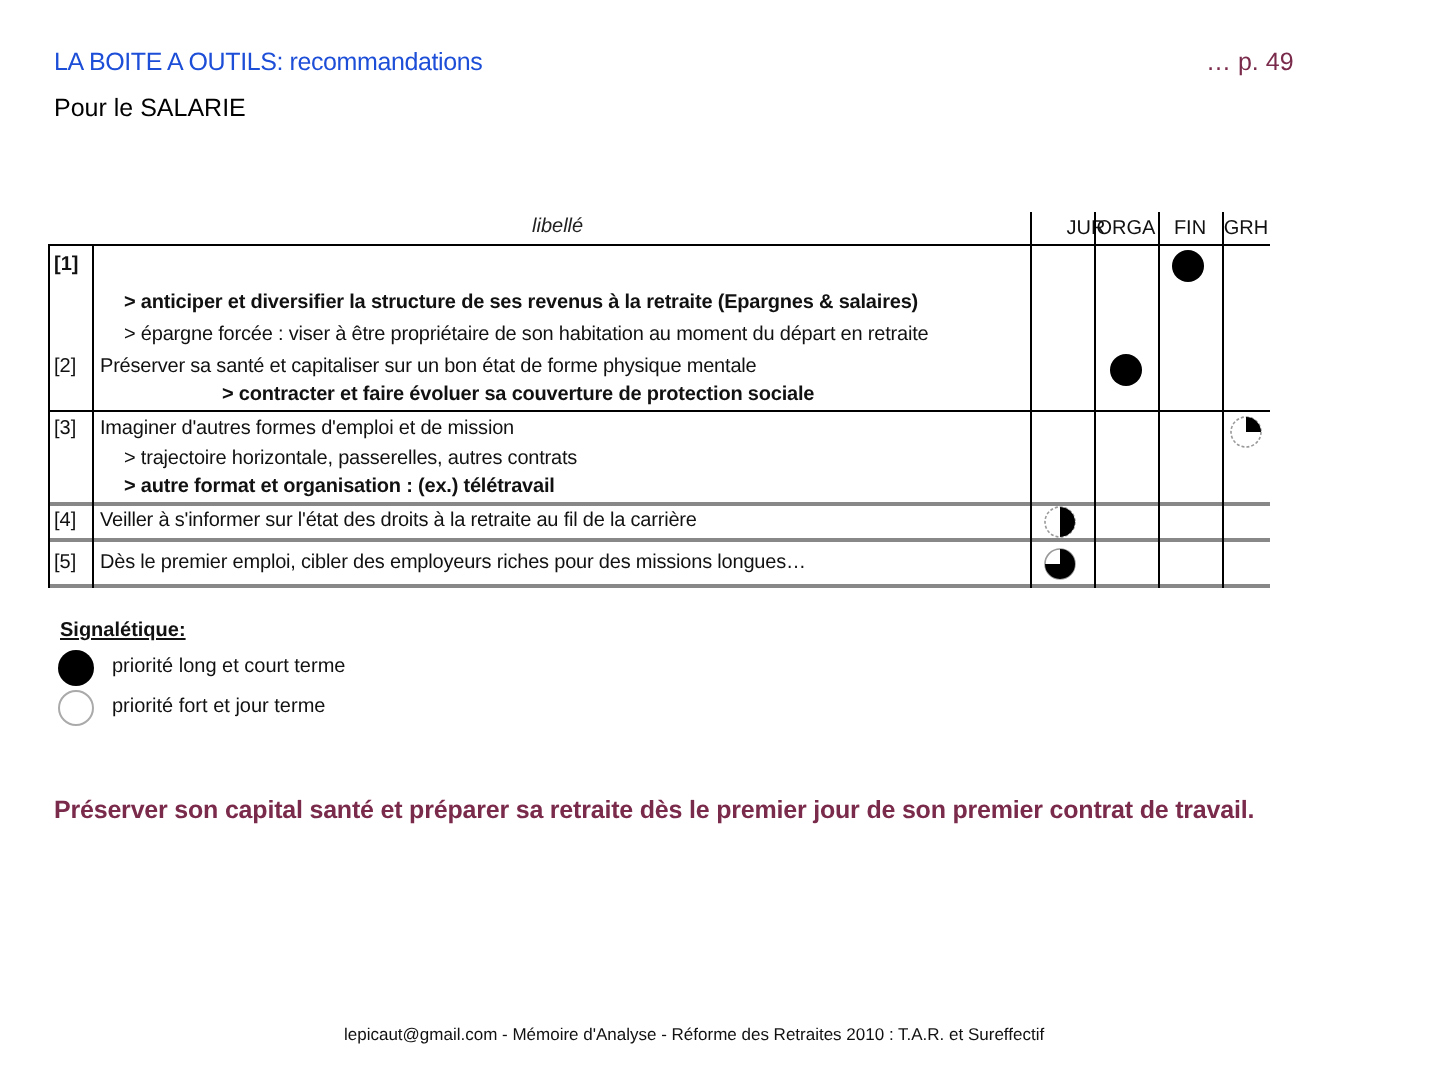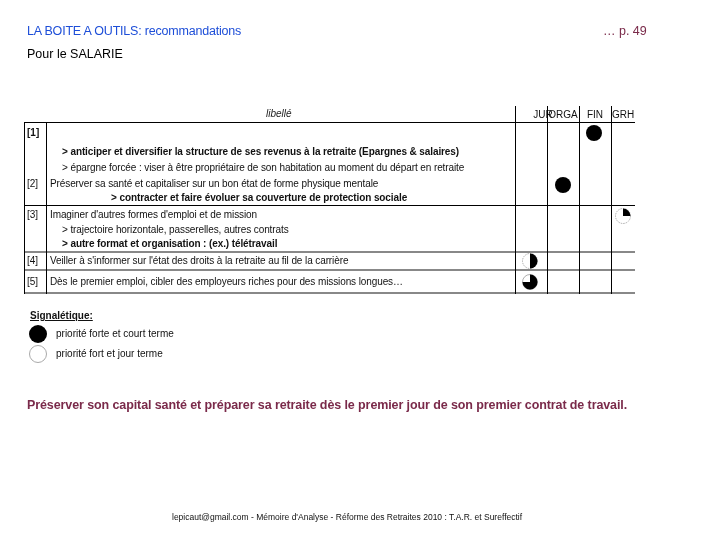--- a/index.html
+++ b/index.html
@@ -83,19 +83,19 @@
   <div class="num" style="left:3px;top:170px;">[5]</div>
   <div class="row-text" style="left:26px;top:170px;">Dès le premier emploi, cibler des employeurs riches pour des missions longues…</div>
   <svg class="abs" style="left:497px;top:167px;" width="18" height="18" viewBox="0 0 18 18">
     <circle cx="9" cy="9" r="7.5" fill="#fff" stroke="#999" stroke-width="0.8"></circle>
     <path d="M9 9 L9 1.5 A7.5 7.5 0 1 1 1.5 9 Z" fill="#000"></path>
   </svg>
 </div>
 
 <div class="abs legend-title">Signalétique:</div>
 <div class="abs" style="left:29px;top:325px;width:18px;height:18px;border-radius:50%;background:#000;"></div>
-<div class="legend-item" style="top:328px;">priorité forte et court terme</div>
+<div class="legend-item" style="top:328px;">priorité long et court terme</div>
 <div class="abs" style="left:29px;top:345px;width:16px;height:16px;border-radius:50%;border:1px solid #aaa;"></div>
 <div class="legend-item" style="top:348px;">priorité fort et jour terme</div>
 
 <div class="abs quote">Préserver son capital santé et préparer sa retraite dès le premier jour de son premier contrat de travail.</div>
 
 <div class="abs footer">lepicaut@gmail.com - Mémoire d'Analyse - Réforme des Retraites 2010 : T.A.R. et Sureffectif</div>
 
 </body></html>

